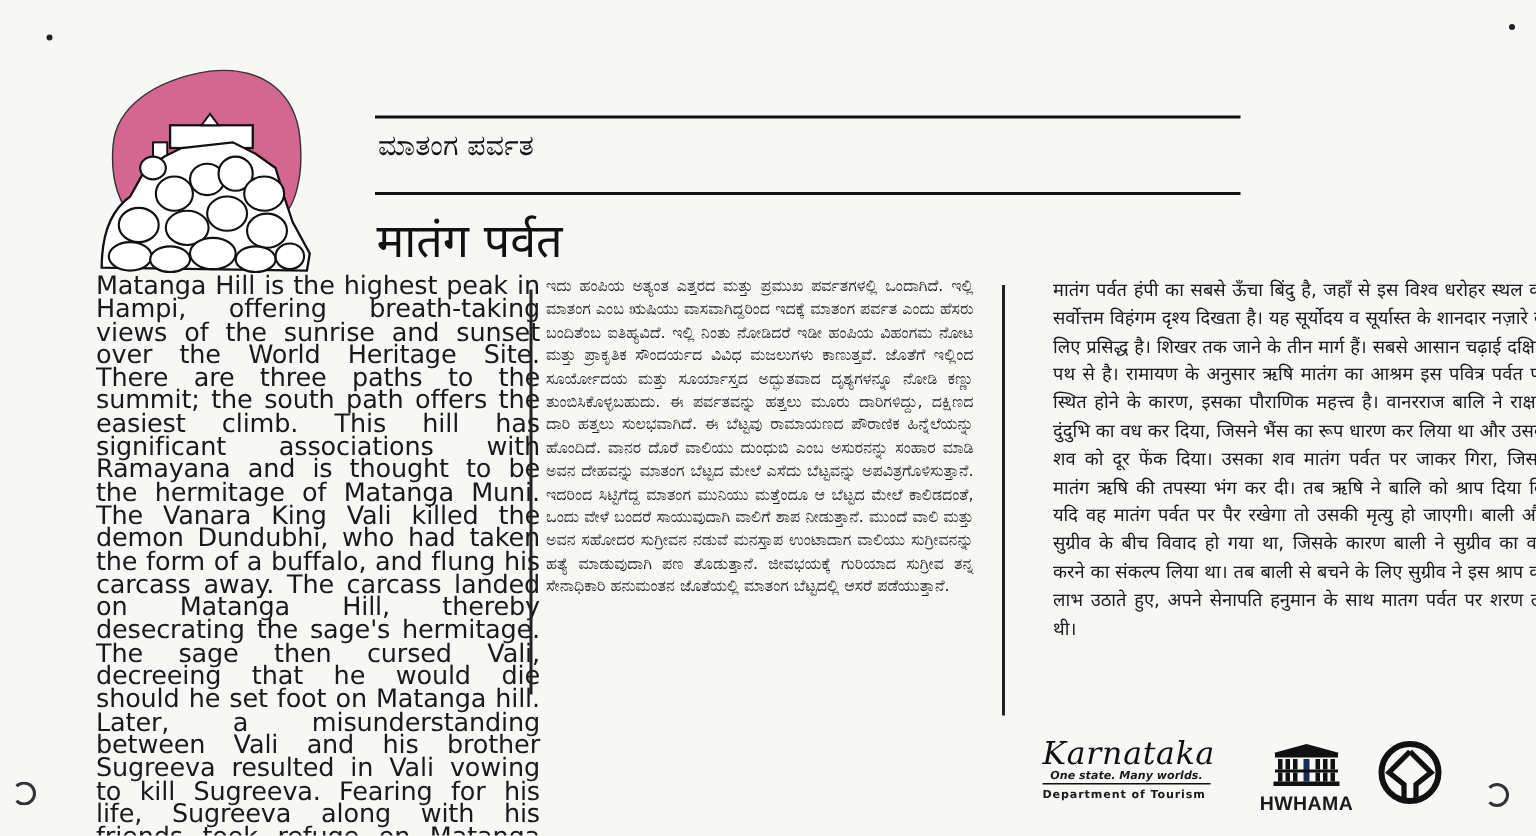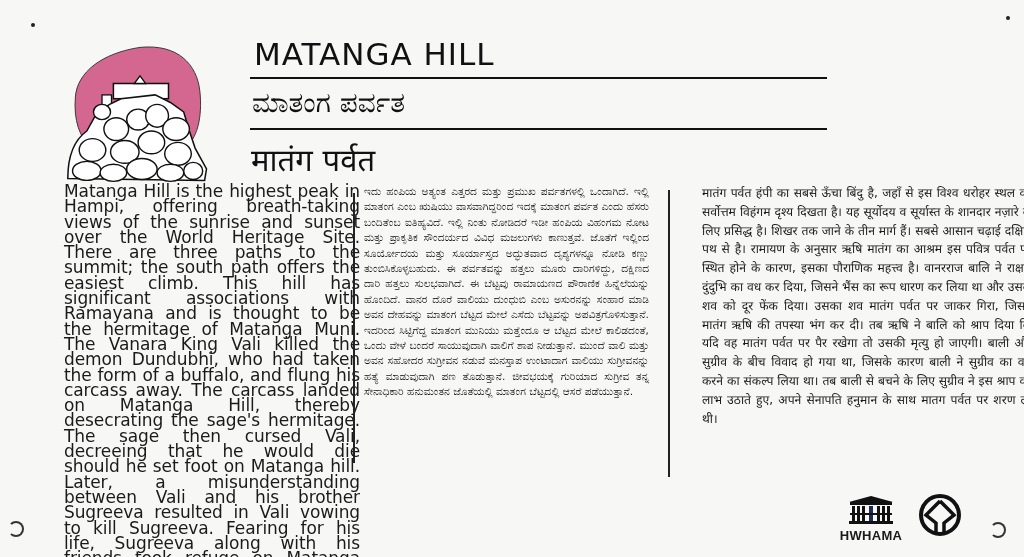--- a/index.html
+++ b/index.html
@@ -15,21 +15,21 @@
   .title-en {
     position: absolute; left: 254px; top: 36px;
     font-family: "DejaVu Sans", sans-serif; font-size: 31px; letter-spacing: 1px;
     color: #111; font-weight: normal;
   }
   .rule { position: absolute; left: 250px; width: 577px; height: 2px; background: #111; }
   .rule.r1 { top: 77px; }
   .rule.r2 { top: 128px; }
   .title-kn {
     position: absolute; left: 252px; top: 86px;
-    font-size: 28px; color: #111;
+    font-size: 19px; color: #111;
   }
   .title-hi {
     position: absolute; left: 251px; top: 138px;
     font-size: 31px; color: #111;
   }
   .col {
     position: absolute; top: 184px;
     font-size: 12.3px; line-height: 15.4px;
     text-align: justify;
   }
@@ -92,33 +92,37 @@
       <ellipse cx="120" cy="124" rx="14" ry="12"></ellipse>
       <ellipse cx="24" cy="142" rx="15" ry="10"></ellipse>
       <ellipse cx="52" cy="144" rx="14" ry="9"></ellipse>
       <ellipse cx="82" cy="140" rx="16" ry="11"></ellipse>
       <ellipse cx="112" cy="144" rx="14" ry="9"></ellipse>
       <ellipse cx="136" cy="142" rx="10" ry="9"></ellipse>
       <ellipse cx="40" cy="80" rx="9" ry="8"></ellipse>
     </g>
   </svg>
 
-  <h1 class="title-en" style="margin:0">MATANGA HILL</h1>
   <div class="rule r1"></div>
   <h2 class="title-kn" style="margin:0;font-weight:normal">ಮಾತಂಗ ಪರ್ವತ</h2>
   <div class="rule r2"></div>
   <h2 class="title-hi" style="margin:0;font-weight:normal">मातंग पर्वत</h2>
 
   <p class="col col-en" style="margin:0">Matanga Hill is the highest peak in Hampi, offering breath-taking views of the sunrise and sunset over the World Heritage Site. There are three paths to the summit; the south path offers the easiest climb. This hill has significant associations with Ramayana and is thought to be the hermitage of Matanga Muni. The Vanara King Vali killed the demon Dundubhi, who had taken the form of a buffalo, and flung his carcass away. The carcass landed on Matanga Hill, thereby desecrating the sage's hermitage. The sage then cursed Vali, decreeing that he would die should he set foot on Matanga hill.  Later, a misunderstanding between Vali and his brother Sugreeva resulted in Vali vowing to kill Sugreeva. Fearing for his life, Sugreeva along with his friends took refuge on Matanga Hill, where they were safe from Vali because of Sage Matanga's curse.</p>
   <div class="divider d1"></div>
   <p class="col col-kn" style="margin:0">ಇದು ಹಂಪಿಯ ಅತ್ಯಂತ ಎತ್ತರದ ಮತ್ತು ಪ್ರಮುಖ ಪರ್ವತಗಳಲ್ಲಿ ಒಂದಾಗಿದೆ. ಇಲ್ಲಿ ಮಾತಂಗ ಎಂಬ ಋಷಿಯು ವಾಸವಾಗಿದ್ದರಿಂದ ಇದಕ್ಕೆ ಮಾತಂಗ ಪರ್ವತ ಎಂದು ಹೆಸರು ಬಂದಿತೆಂಬ ಐತಿಹ್ಯವಿದೆ. ಇಲ್ಲಿ ನಿಂತು ನೋಡಿದರೆ ಇಡೀ ಹಂಪಿಯ ವಿಹಂಗಮ ನೋಟ ಮತ್ತು ಪ್ರಾಕೃತಿಕ ಸೌಂದರ್ಯದ ವಿವಿಧ ಮಜಲುಗಳು ಕಾಣುತ್ತವೆ. ಜೊತೆಗೆ ಇಲ್ಲಿಂದ ಸೂರ್ಯೋದಯ ಮತ್ತು ಸೂರ್ಯಾಸ್ತದ ಅದ್ಭುತವಾದ ದೃಶ್ಯಗಳನ್ನೂ ನೋಡಿ ಕಣ್ಣು ತುಂಬಿಸಿಕೊಳ್ಳಬಹುದು. ಈ ಪರ್ವತವನ್ನು ಹತ್ತಲು ಮೂರು ದಾರಿಗಳಿದ್ದು, ದಕ್ಷಿಣದ ದಾರಿ ಹತ್ತಲು ಸುಲಭವಾಗಿದೆ. ಈ ಬೆಟ್ಟವು ರಾಮಾಯಣದ ಪೌರಾಣಿಕ ಹಿನ್ನೆಲೆಯನ್ನು ಹೊಂದಿದೆ. ವಾನರ ದೊರೆ ವಾಲಿಯು ದುಂಧುಬಿ ಎಂಬ ಅಸುರನನ್ನು ಸಂಹಾರ ಮಾಡಿ ಅವನ ದೇಹವನ್ನು ಮಾತಂಗ ಬೆಟ್ಟದ ಮೇಲೆ ಎಸೆದು ಬೆಟ್ಟವನ್ನು ಅಪವಿತ್ರಗೊಳಿಸುತ್ತಾನೆ. ಇದರಿಂದ ಸಿಟ್ಟಿಗೆದ್ದ ಮಾತಂಗ ಮುನಿಯು ಮತ್ತೆಂದೂ ಆ ಬೆಟ್ಟದ ಮೇಲೆ ಕಾಲಿಡದಂತೆ, ಒಂದು ವೇಳೆ ಬಂದರೆ ಸಾಯುವುದಾಗಿ ವಾಲಿಗೆ ಶಾಪ ನೀಡುತ್ತಾನೆ. ಮುಂದೆ ವಾಲಿ ಮತ್ತು ಅವನ ಸಹೋದರ ಸುಗ್ರೀವನ ನಡುವೆ ಮನಸ್ತಾಪ ಉಂಟಾದಾಗ ವಾಲಿಯು ಸುಗ್ರೀವನನ್ನು ಹತ್ಯೆ ಮಾಡುವುದಾಗಿ ಪಣ ತೊಡುತ್ತಾನೆ. ಜೀವಭಯಕ್ಕೆ ಗುರಿಯಾದ ಸುಗ್ರೀವ ತನ್ನ ಸೇನಾಧಿಕಾರಿ ಹನುಮಂತನ ಜೊತೆಯಲ್ಲಿ ಮಾತಂಗ ಬೆಟ್ಟದಲ್ಲಿ ಆಸರೆ ಪಡೆಯುತ್ತಾನೆ.</p>
   <div class="divider d2"></div>
   <p class="col col-hi" style="margin:0">मातंग पर्वत हंपी का सबसे ऊँचा बिंदु है, जहाँ से इस विश्व धरोहर स्थल का सर्वोत्तम विहंगम दृश्य दिखता है। यह सूर्योदय व सूर्यास्त के शानदार नज़ारे के लिए प्रसिद्ध है। शिखर तक जाने के तीन मार्ग हैं। सबसे आसान चढ़ाई दक्षिण पथ से है। रामायण के अनुसार ऋषि मातंग का आश्रम इस पवित्र पर्वत पर स्थित होने के कारण, इसका पौराणिक महत्त्व है। वानरराज बालि ने राक्षस दुंदुभि का वध कर दिया, जिसने भैंस का रूप धारण कर लिया था और उसके शव को दूर फेंक दिया। उसका शव मातंग पर्वत पर जाकर गिरा, जिसने मातंग ऋषि की तपस्या भंग कर दी। तब ऋषि ने बालि को श्राप दिया कि यदि वह मातंग पर्वत पर पैर रखेगा तो उसकी मृत्यु हो जाएगी। बाली और सुग्रीव के बीच विवाद हो गया था, जिसके कारण बाली ने सुग्रीव का वध करने का संकल्प लिया था। तब बाली से बचने के लिए सुग्रीव ने इस श्राप का लाभ उठाते हुए, अपने सेनापति हनुमान के साथ मातग पर्वत पर शरण ली थी।</p>
 
   <div class="logos">
+    <div class="logo-karnataka">
+      <div class="kt-script">Karnataka</div>
+      <div class="kt-tag">One state. Many worlds.</div>
+      <div class="kt-dept">Department of Tourism</div>
+    </div>
     <div class="logo-hwhama">
       <svg width="48" height="30" viewBox="0 0 48 30">
         <path d="M2,8 L24,2 L46,8 Z" fill="#111"></path>
         <rect x="3" y="8" width="42" height="3" fill="#111"></rect>
         <g fill="#111">
           <rect x="5" y="12" width="3" height="7"></rect>
             <rect x="10" y="12" width="3" height="7"></rect>
           <rect x="15" y="12" width="3" height="7"></rect>
             <rect x="22" y="12" width="4" height="15" fill="#1c2a5a"></rect>
           <rect x="30" y="12" width="3" height="7"></rect>

